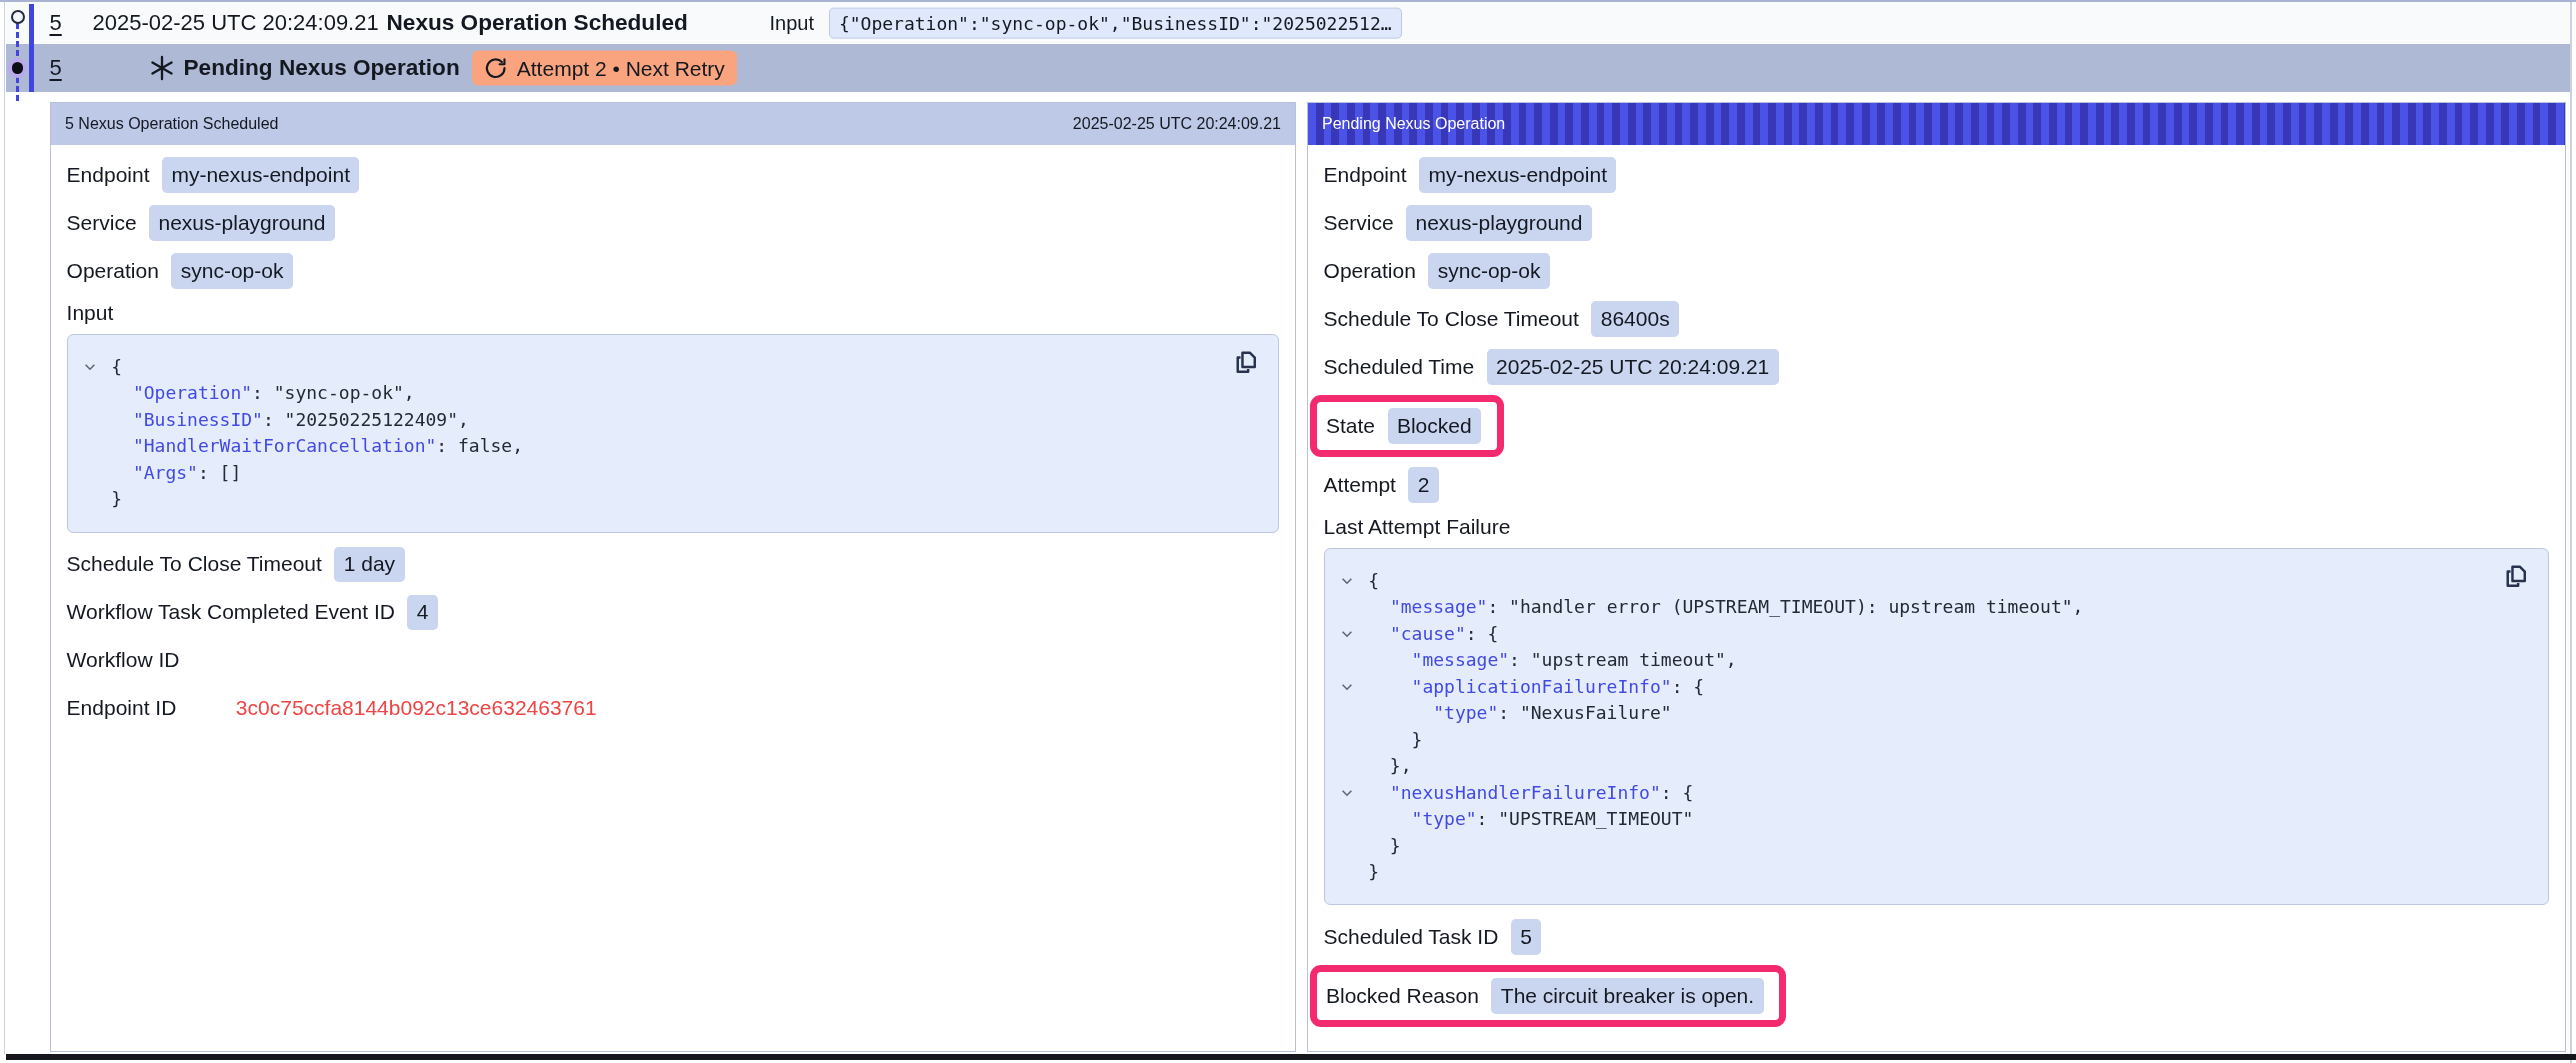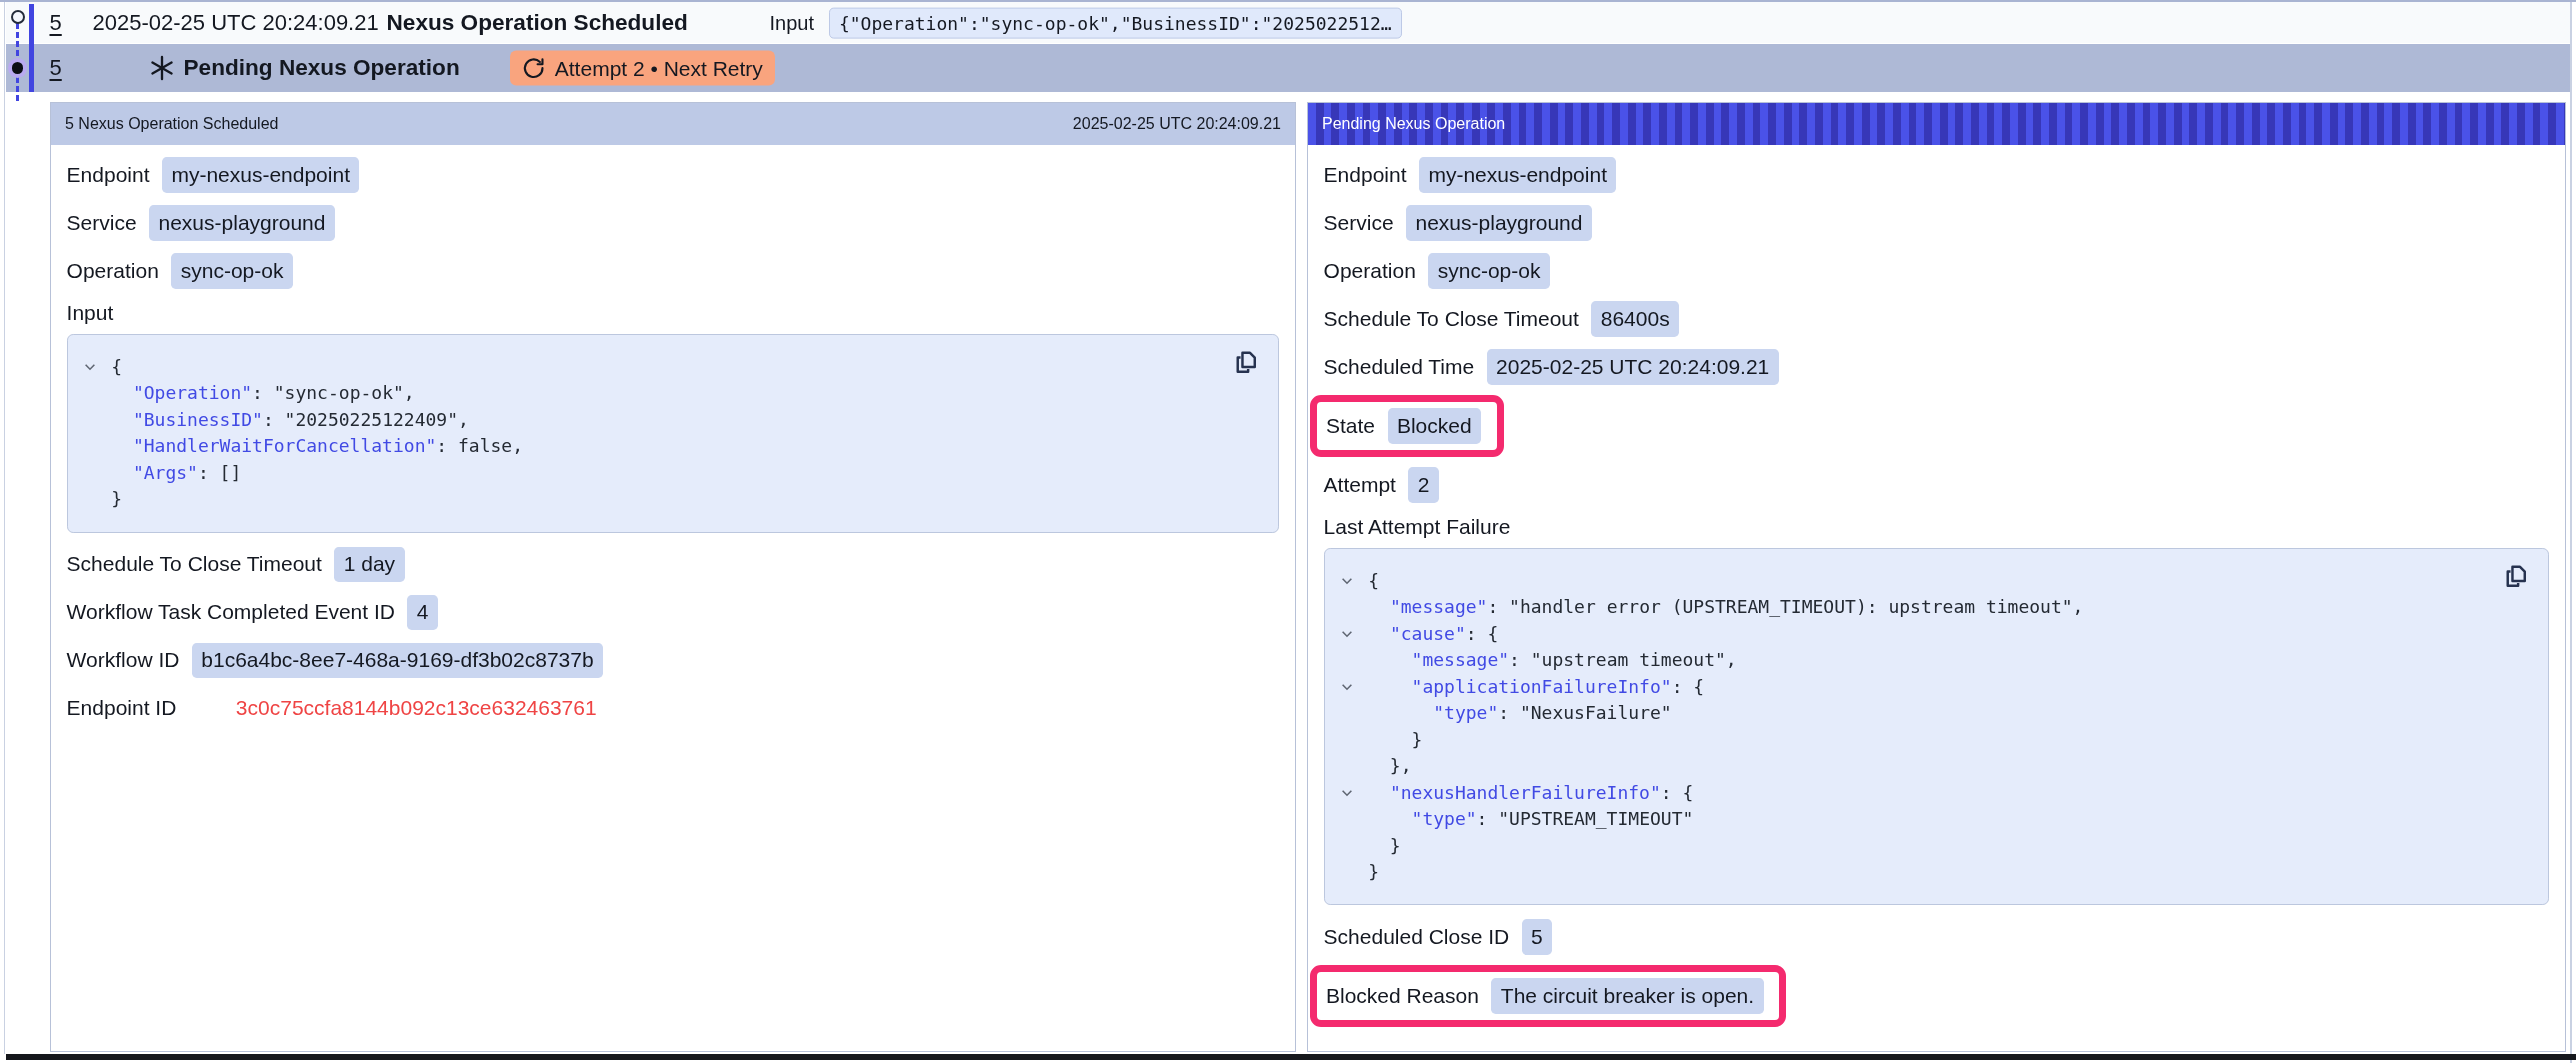--- a/index.html
+++ b/index.html
@@ -82,21 +82,21 @@
   <div class="hrow2">
     <span class="ev-id ulink" style="left:44px">5</span>
     <span style="left:142px;line-height:0;">
       <svg width="28" height="28" viewBox="0 0 24 24" stroke="#141821" stroke-width="2" stroke-linecap="round">
         <line x1="12" y1="2.5" x2="12" y2="21.5"></line>
         <line x1="3.8" y1="7.3" x2="20.2" y2="16.7"></line>
         <line x1="20.2" y1="7.3" x2="3.8" y2="16.7"></line>
       </svg>
     </span>
     <span class="p-title" style="left:178px">Pending Nexus Operation</span>
-    <span class="retry-badge" style="left:504px">
+    <span class="retry-badge" style="left:466px">
       <svg width="23.4" height="23.4" viewBox="0 0 24 24" fill="none" stroke="#141821" stroke-width="2.2" stroke-linecap="round" stroke-linejoin="round">
         <path d="M21 12 a9 9 0 1 1 -2.64 -6.36"></path>
         <path d="M21 3 v5 h-5"></path>
       </svg>
       <span>Attempt 2 • Next Retry</span>
     </span>
   </div>
 
   <div class="tl-dash"></div>
   <div class="tl-bar"></div>
@@ -146,21 +146,20 @@
           <div class="frow">
             <span class="flabel">Schedule To Close Timeout</span>
             <span class="badge">1 day</span>
           </div>
           <div class="frow">
             <span class="flabel">Workflow Task Completed Event ID</span>
             <span class="badge">4</span>
           </div>
           <div class="frow">
             <span class="flabel">Workflow ID</span>
-            <span class="badge">b1c6a4bc-8ee7-468a-9169-df3b02c8737b</span>
           </div>
           <div class="frow">
             <span class="flabel">Endpoint ID</span>
             <a class="flink">3c0c75ccfa8144b092c13ce632463761</a>
           </div>
         </div>
     </div>
   </section>
 
   <section class="panel panel-right">
@@ -226,21 +225,21 @@
             <div class="cline"><span class="gut"><svg width="14" height="14" viewBox="0 0 16 16">
                   <polyline points="3,5.5 8,10.5 13,5.5" fill="none" stroke="#5f6672" stroke-width="1.8"></polyline>
                 </svg></span><span>  <span class="k">"nexusHandlerFailureInfo"</span>: {</span></div>
             <div class="cline"><span class="gut"></span><span>    <span class="k">"type"</span>: "UPSTREAM_TIMEOUT"</span></div>
             <div class="cline"><span class="gut"></span><span>  }</span></div>
             <div class="cline"><span class="gut"></span><span>}</span></div>
           </div>
       </div>
       <div>
           <div class="frow">
-            <span class="flabel">Scheduled Close ID</span>
+            <span class="flabel">Scheduled Task ID</span>
             <span class="badge">5</span>
           </div>
           <div class="frow hwrap">
             <div class="hlbox">
               <span class="flabel">Blocked Reason</span>
               <span class="badge">The circuit breaker is open.</span>
             </div>
           </div>
         </div>
     </div>

